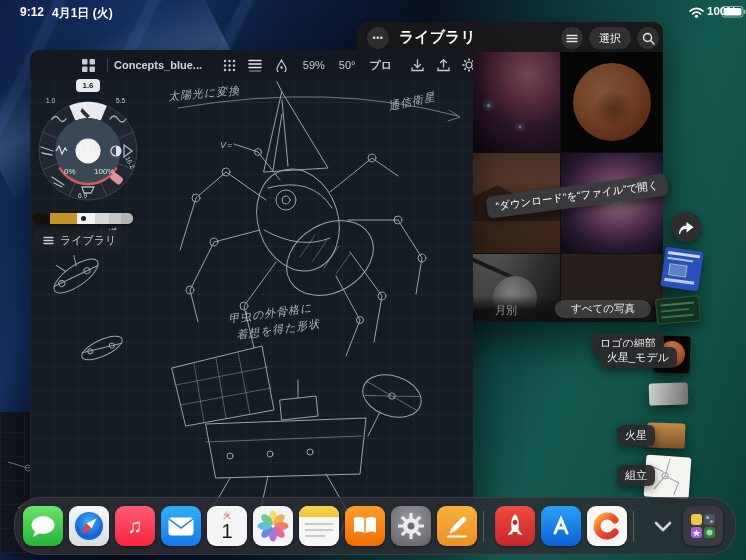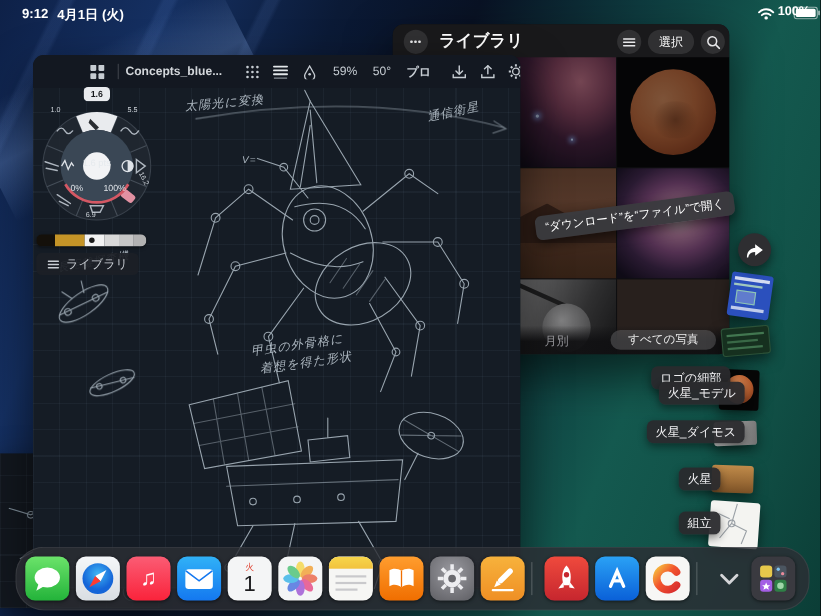--- a/index.html
+++ b/index.html
@@ -470,21 +470,20 @@
     <div style="position:absolute;left:4px;top:11px;width:28px;height:1.5px;background:rgba(110,190,130,.4);"></div>
     <div style="position:absolute;left:4px;top:17px;width:32px;height:1.5px;background:rgba(110,190,130,.45);"></div>
   </div>
 
   <div class="drag-label" style="left:599px;top:347px;">火星_モデル</div>
   <div class="thumb" style="left:654px;top:336px;width:36px;height:37px;transform:rotate(2deg);background:#060606;">
     <div style="position:absolute;left:5px;top:5px;width:26px;height:26px;border-radius:50%;
          background:radial-gradient(circle at 40% 35%,#d98a56,#b35c2e 55%,#81391b 85%);"></div>
   </div>
 
-  <div class="drag-label" style="left:588px;top:382px;">火星_ダイモス</div>
   <div class="thumb" style="left:649px;top:383px;width:39px;height:22px;transform:rotate(-2deg);
        background:linear-gradient(100deg,#d2d2d2 0%,#9a9a9a 55%,#707070 100%);"></div>
 
   <div class="drag-label" style="left:617px;top:425px;">火星</div>
   <div class="thumb" style="left:647px;top:423px;width:38px;height:25px;transform:rotate(2deg);
        background:linear-gradient(180deg,#c08b4a 0%,#9a6a35 60%,#7b5126 100%);"></div>
 
   <div class="drag-label" style="left:617px;top:465px;">組立</div>
   <div class="thumb" style="left:645px;top:456px;width:45px;height:42px;transform:rotate(4deg);background:#f4f4f1;">
     <svg width="45" height="42">

